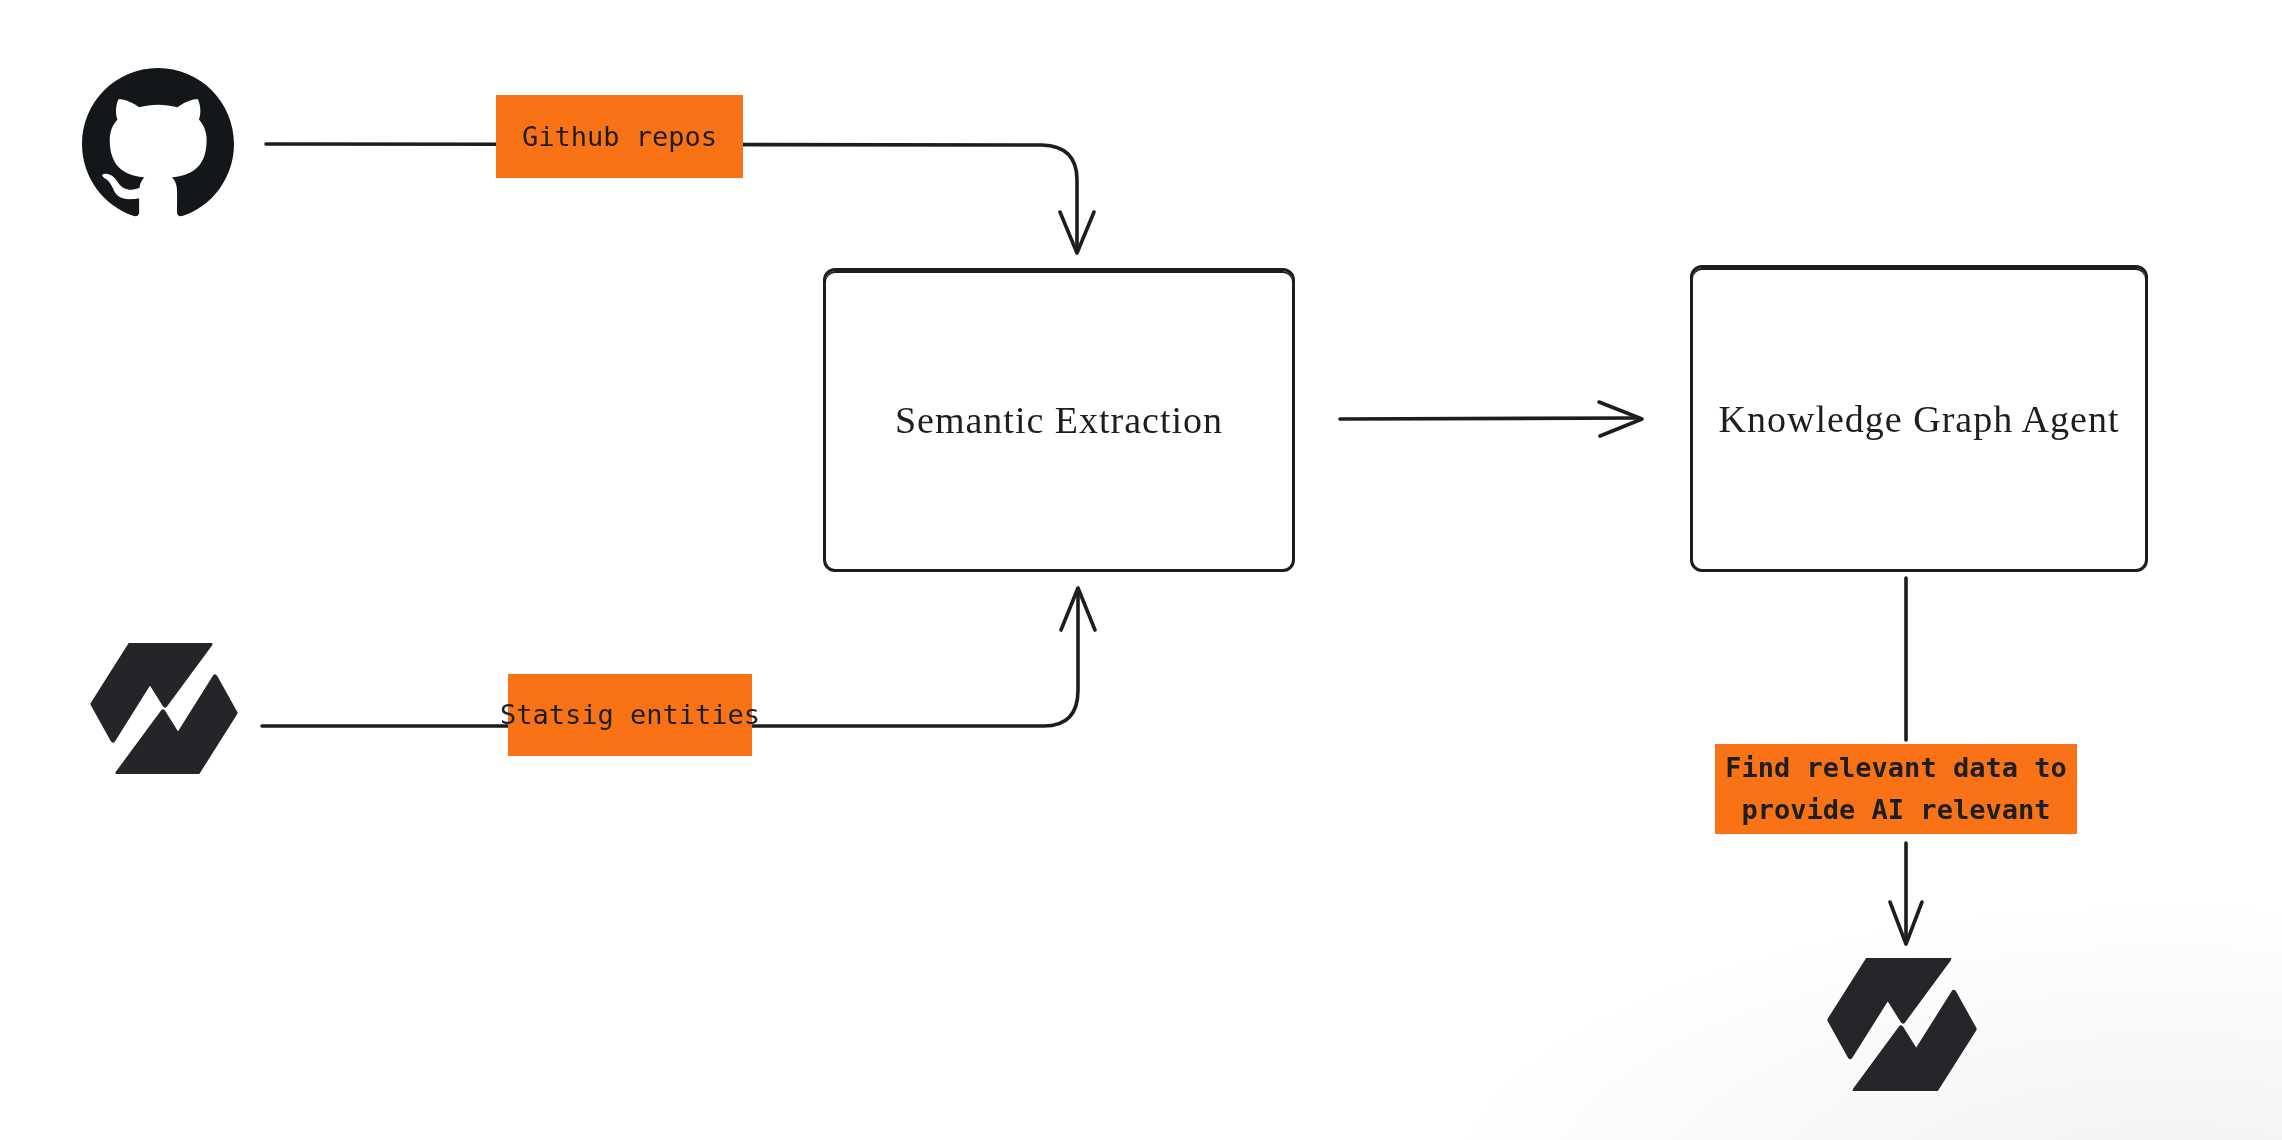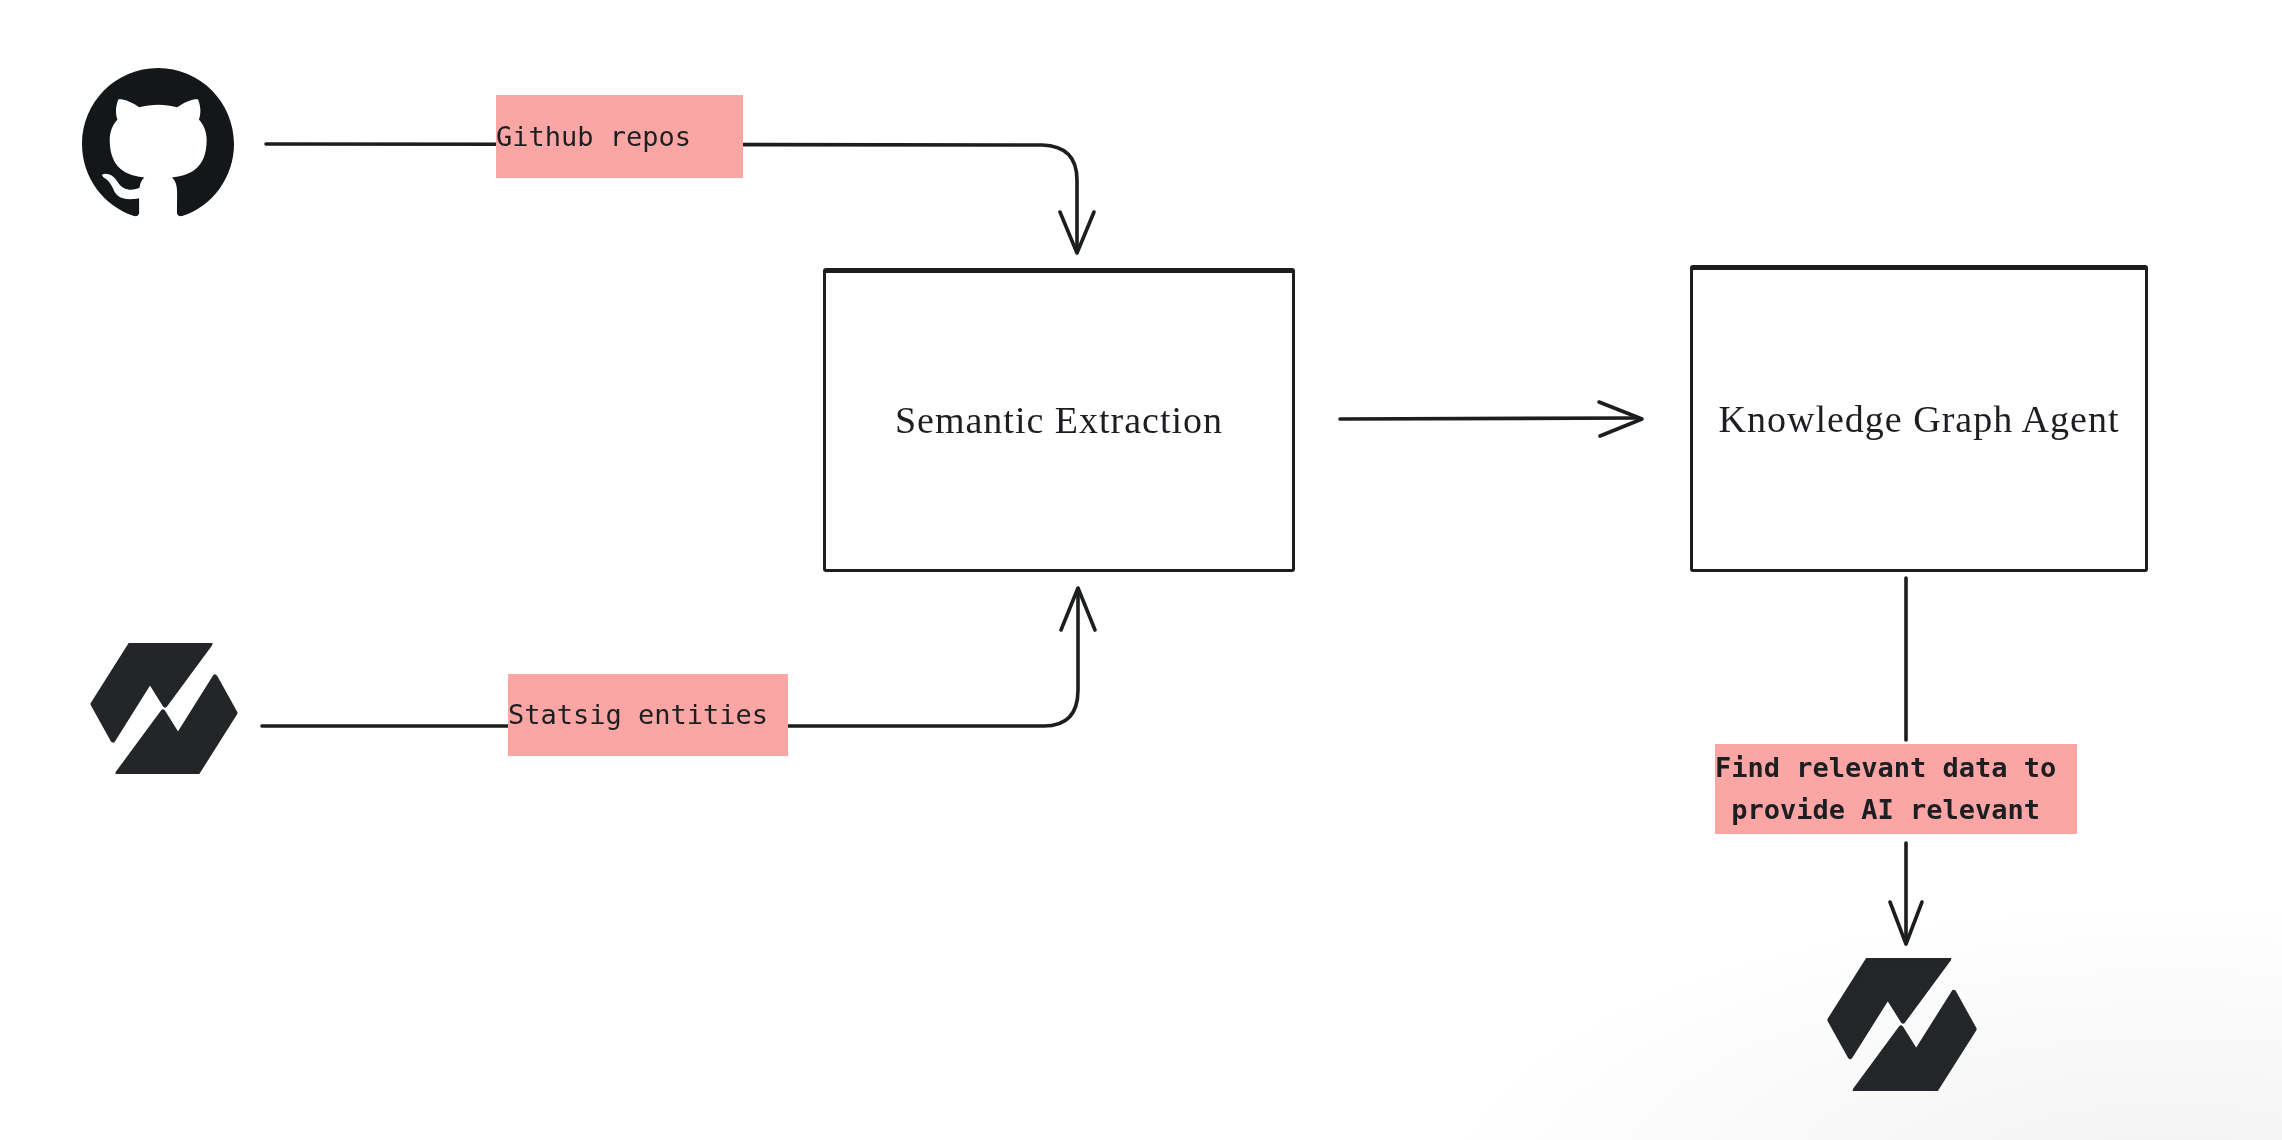--- a/index.html
+++ b/index.html
@@ -48,53 +48,54 @@
   .icon-box svg {
     display: block;
     width: 100%;
     height: 100%;
   }
 
   .node {
     position: absolute;
     background: #ffffff;
     border: 3px solid #1b1d1f;
-    border-radius: 3px;
+    border-radius: 12px;
     box-shadow: inset 0 2px 0 #1b1d1f;
     display: flex;
     align-items: center;
     justify-content: center;
     box-sizing: border-box;
   }
   .node .node-label {
     font-family: cursive;
     font-size: 38px;
     letter-spacing: 1px;
     color: #1c1e21;
     white-space: nowrap;
   }
 
   .edge-label {
     position: absolute;
-    background: #fca5a5;
+    background: #f97316;
     display: flex;
     align-items: center;
+    justify-content: center;
     box-sizing: border-box;
     text-align: center;
   }
   .edge-label .mono {
     font-family: "DejaVu Sans Mono", "Liberation Mono", monospace;
     font-size: 27px;
     color: #1c1f22;
     line-height: 1.55;
     white-space: nowrap;
   }
 
   .lbl-github   { left: 496px;  top: 95px;  width: 247px; height: 83px; }
-  .lbl-statsig  { left: 508px;  top: 674px; width: 280px; height: 82px; }
+  .lbl-statsig  { left: 508px;  top: 674px; width: 244px; height: 82px; }
   .lbl-insight  { left: 1715px; top: 744px; width: 362px; height: 90px; font-weight: bold; }
 
   .github-icon-box      { left: 82px;   top: 68px;  width: 152px; height: 152px; }
   .statsig-icon-box     { left: 90px;   top: 643px; width: 148px; height: 131px; }
   .statsig-out-icon-box { left: 1827px; top: 958px; width: 150px; height: 133px; }
 
   .node-semantic { left: 823px;  top: 268px; width: 472px; height: 304px; }
   .node-kga      { left: 1652px; top: 265px; width: 458px; height: 307px; margin-left: 38px; }
 </style>
 </head>

